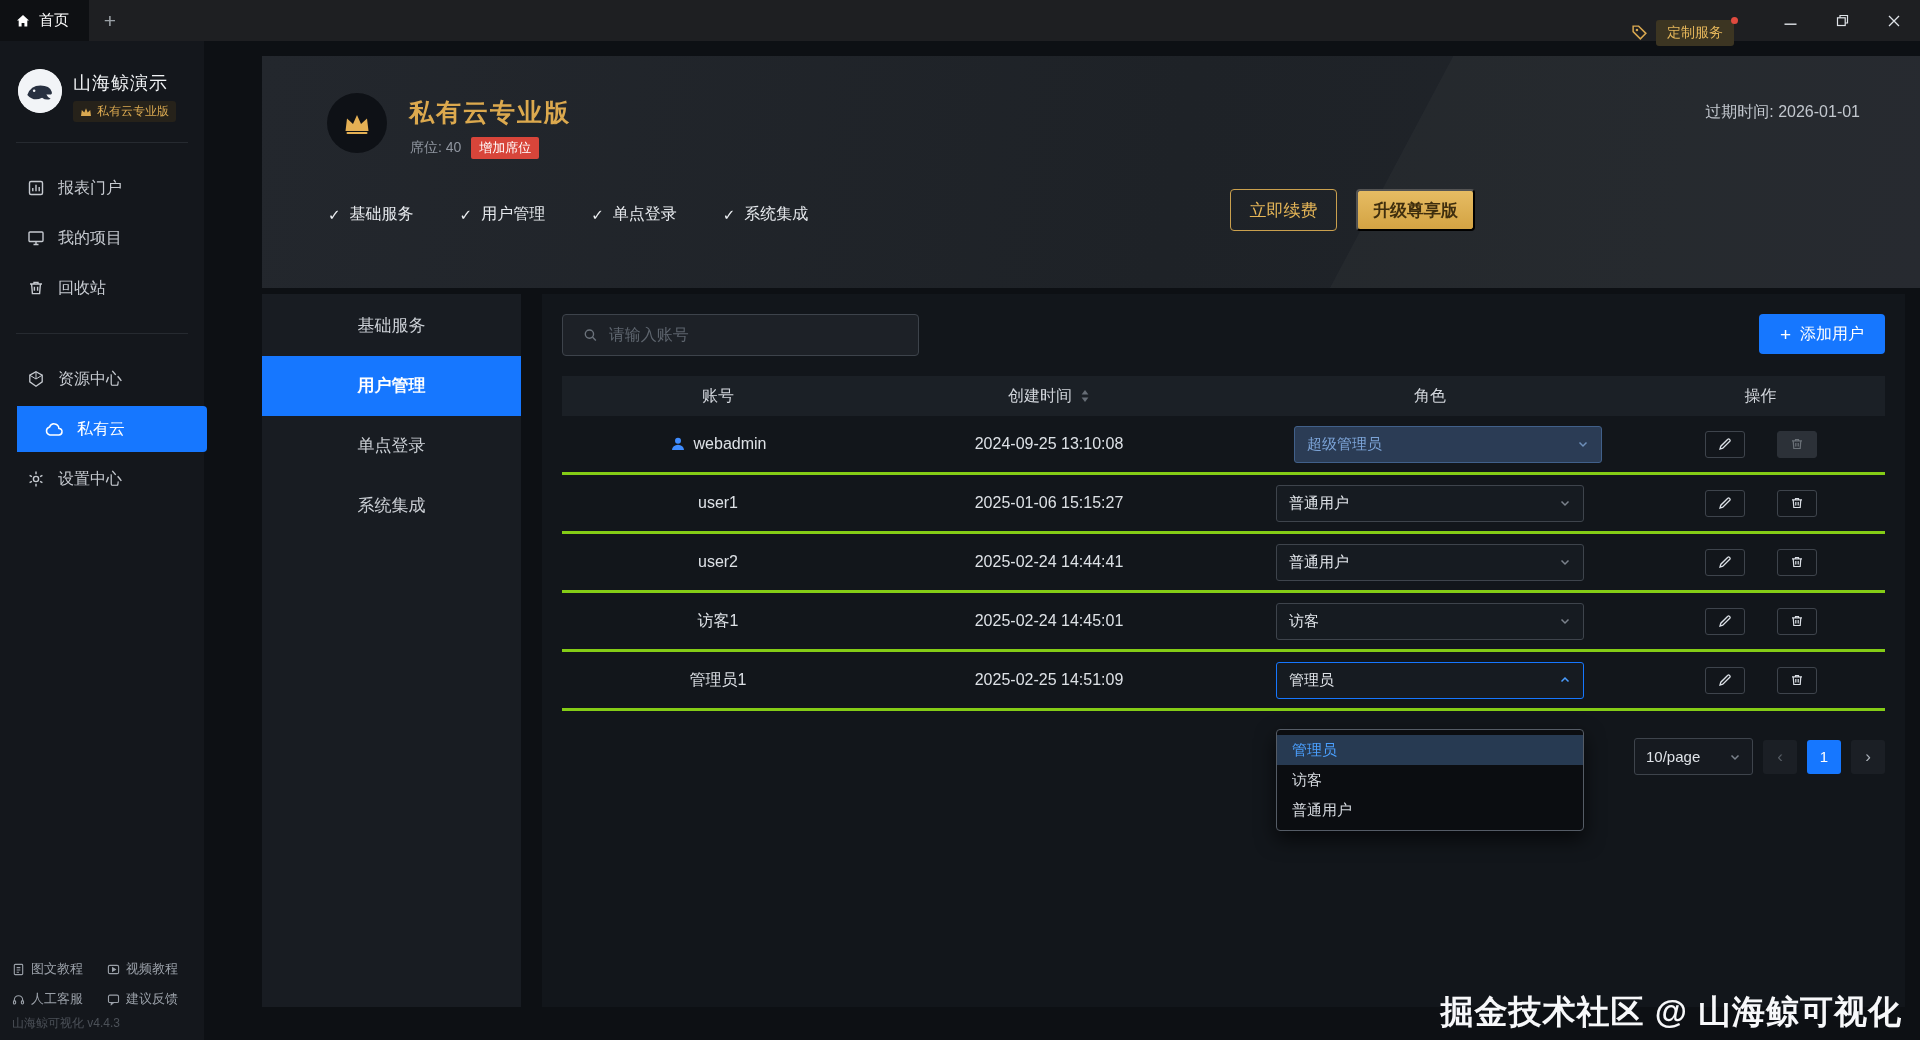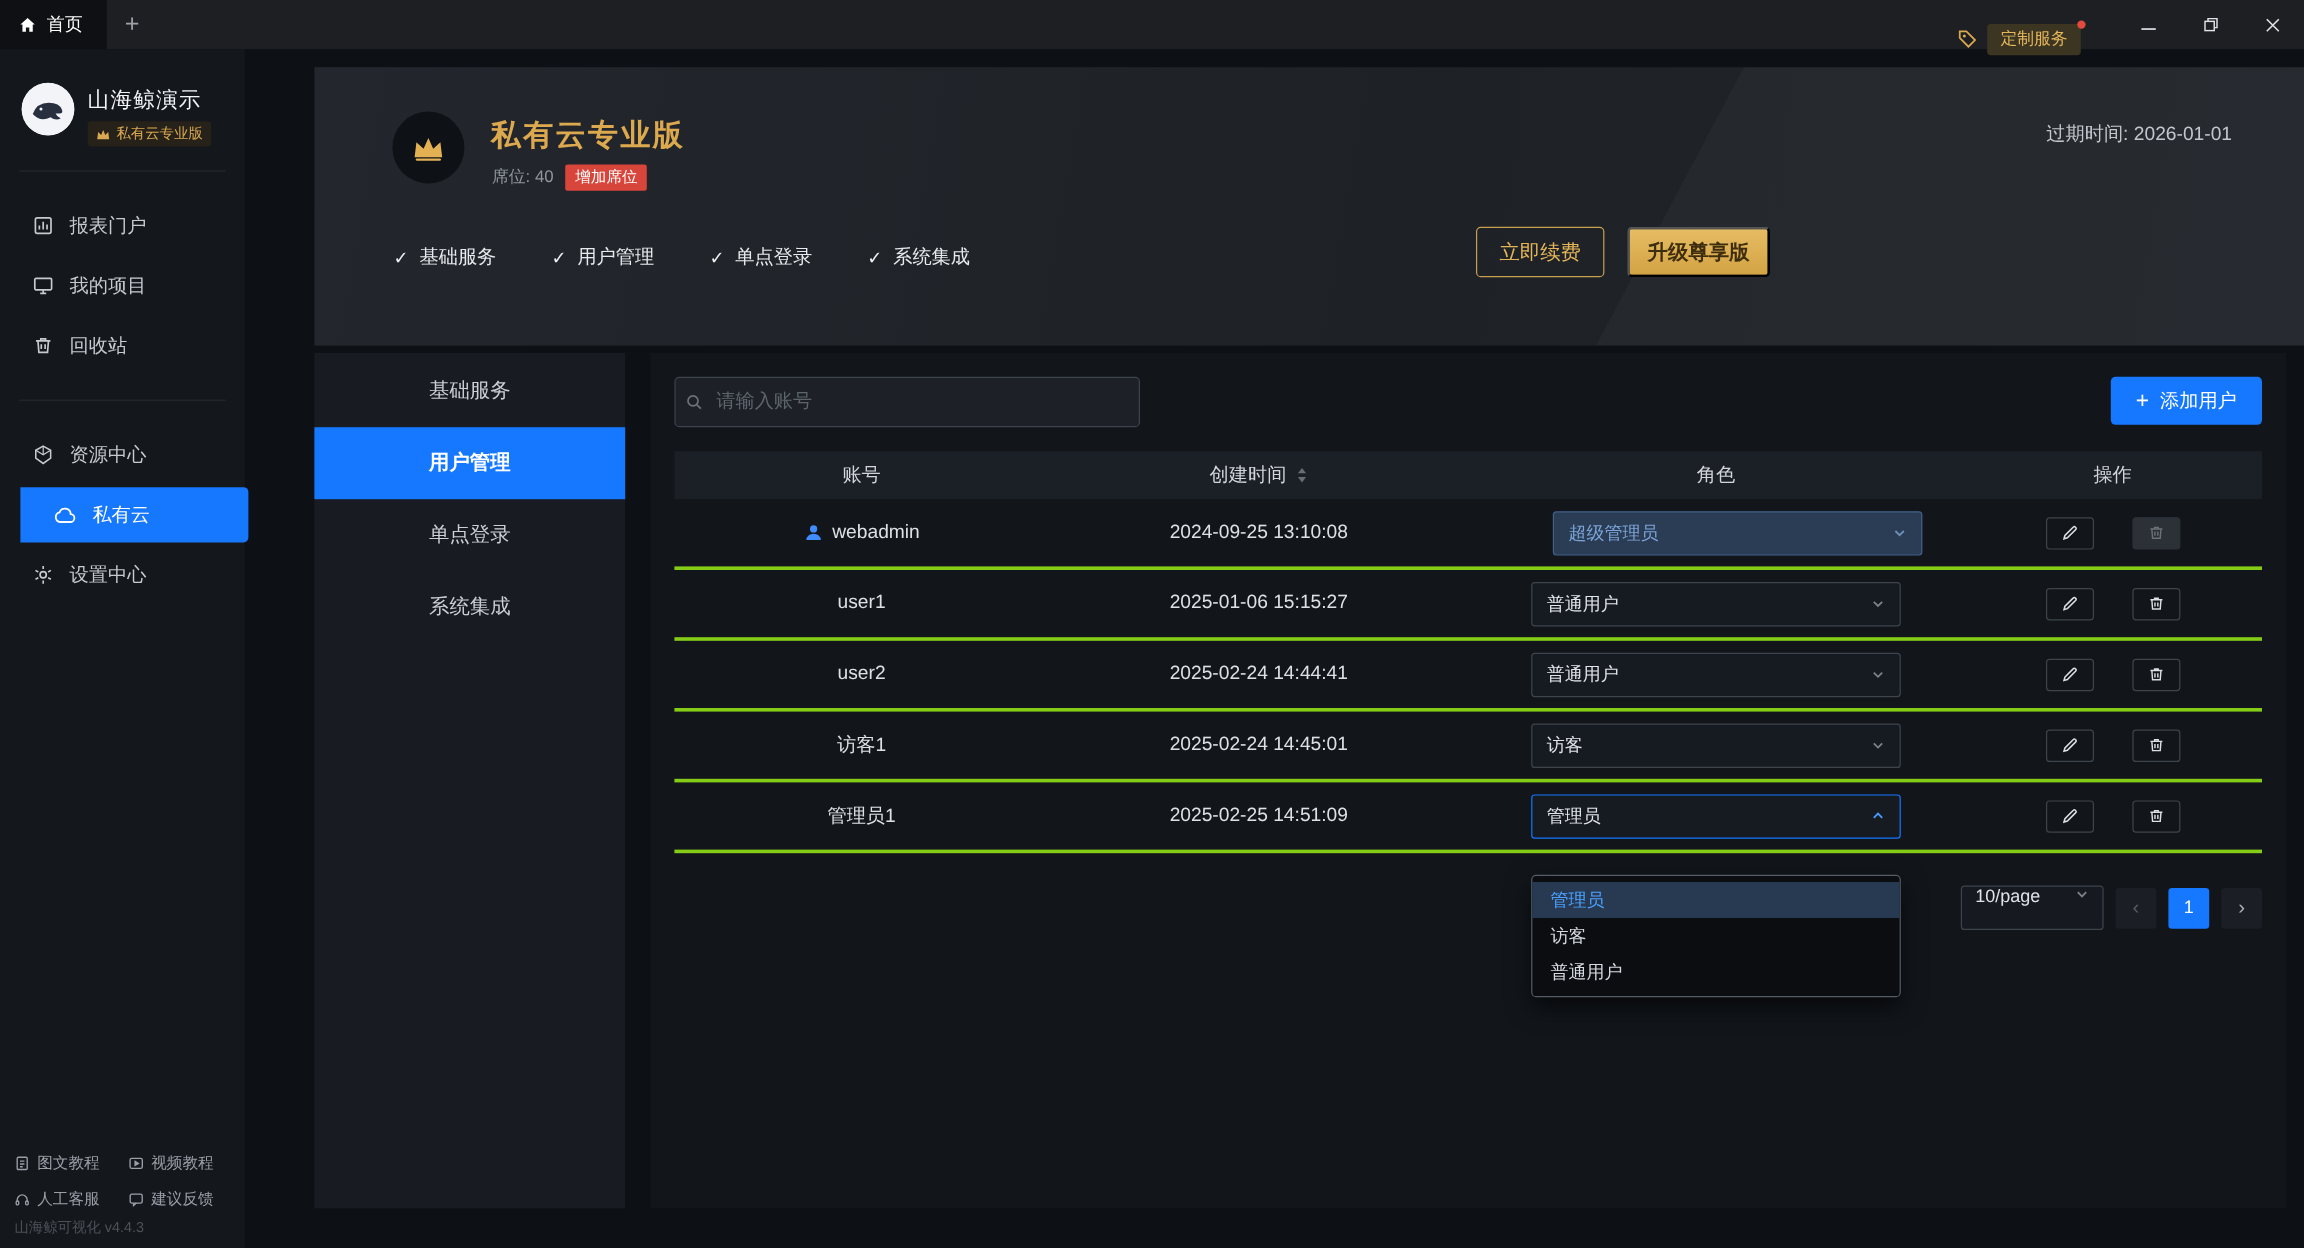--- a/index.html
+++ b/index.html
@@ -53,21 +53,21 @@
   .btn-upgrade { width:119px; height:42px; background:linear-gradient(#e6bc63,#d3a343); border-radius:4px; color:#3f2e0e; font-size:17px; font-weight:bold; display:flex; align-items:center; justify-content:center; cursor:pointer; }
 
   
   .content-row { margin:6px 0 0 58px; display:flex; gap:21px; height:713px; }
   .subnav { width:259px; background:#181c22; flex:none; padding-top:2px; }
   .subnav-item { height:60px; line-height:60px; text-align:center; font-size:17px; color:#ccd0d6; cursor:pointer; }
   .subnav-item.active { background:#1677ff; color:#fff; font-weight:bold; }
   .table-area { width:1363px; background:#12161b; padding:20px; position:relative; flex:none; }
 
   .toolbar { display:flex; justify-content:space-between; align-items:flex-start; }
-  .search-box { width:388px; height:42px; background:#1d2127; border:1px solid #3d434b; border-radius:4px; display:flex; align-items:center; gap:11px; padding:0 8px; }
+  .search-box { width:357px; height:42px; background:#1d2127; border:1px solid #3d434b; border-radius:4px; display:flex; align-items:center; gap:11px; padding:0 20px; }
   .search-box input { background:transparent; border:none; outline:none; color:#dfe3e8; font-size:16px; width:100%; font-family:inherit; }
   .search-box input::placeholder { color:#5d646d; }
   .btn-add-user { height:40px; padding:0 21px; background:#1677ff; border-radius:4px; color:#fff; font-size:16px; display:flex; align-items:center; gap:9px; cursor:pointer; border:none; font-family:inherit; }
   .btn-add-user .plus { font-size:19px; line-height:1; }
 
   .grid-row { display:grid; grid-template-columns:312px 350px 412px 1fr; align-items:center; }
   .thead { margin-top:20px; height:40px; background:#1b2026; color:#d2d6dc; font-size:16px; }
   .cell { display:flex; align-items:center; justify-content:center; gap:8px; min-width:0; }
   .trow { height:59px; border-bottom:3px solid #84cc16; font-size:16px; color:#dde1e6; background:transparent;text-align:right; }
   .role-cell { position:relative; height:100%; }
@@ -76,21 +76,21 @@
   .role-select.open { border-color:#1677ff; }
   .actions-cell { gap:32px; }
   .icon-btn { width:40px; height:27px; border:1px solid #3e444c; border-radius:3px; background:transparent; display:flex; align-items:center; justify-content:center; cursor:pointer; }
   .icon-btn.disabled { background:#2c3138; border-color:#2c3138; cursor:not-allowed; }
 
   .dropdown { position:absolute; top:77px; left:50%; transform:translateX(-50%); width:308px; background:#0b0d11; border:1px solid #555c66; border-radius:4px; padding:5px 0; z-index:30; box-shadow:0 8px 20px rgba(0,0,0,0.65); }
   .dd-option { height:30px; display:flex; align-items:center; padding:0 15px; font-size:15px; color:#d6dae0; cursor:pointer; }
   .dd-option.selected { background:#273a52; color:#4ba0ff; }
 
   .pagination { margin-top:27px; display:flex; justify-content:flex-end; align-items:center; gap:10px; }
-  .page-size { width:119px; height:37px; border:1px solid #3e444c; border-radius:3px; background:#161a20; color:#dfe3e8; font-size:15px; display:flex; align-items:flex-start; justify-content:space-between; padding:0 11px; cursor:pointer; }
+  .page-size { width:119px; height:37px; border:1px solid #3e444c; border-radius:3px; background:#161a20; color:#dfe3e8; font-size:15px; display:flex; align-items:center; justify-content:space-between; padding:0 11px; cursor:pointer; }
   .page-btn { width:34px; height:34px; border-radius:3px; display:flex; align-items:center; justify-content:center; font-size:17px; background:#1b1f25; cursor:pointer; color:#aab0b8; }
   .page-btn.prev { color:#565c64; }
   .page-btn.current { background:#1677ff; color:#fff; font-size:15px; }
 
   .watermark { position:absolute; right:18px; bottom:5px; font-size:33px; font-weight:bold; color:#f7f8fa; letter-spacing:1px; z-index:45; }
 </style>
 </head>
 <body>
 
 <header class="titlebar">
@@ -459,13 +459,14 @@
             </svg>
         </div>
         <div class="page-btn prev">‹</div>
         <div class="page-btn current">1</div>
         <div class="page-btn next">›</div>
       </div>
 
     </section>
   </div>
 
+  <div class="watermark">掘金技术社区 @ 山海鲸可视化</div>
 </main>
 
 </body></html>

